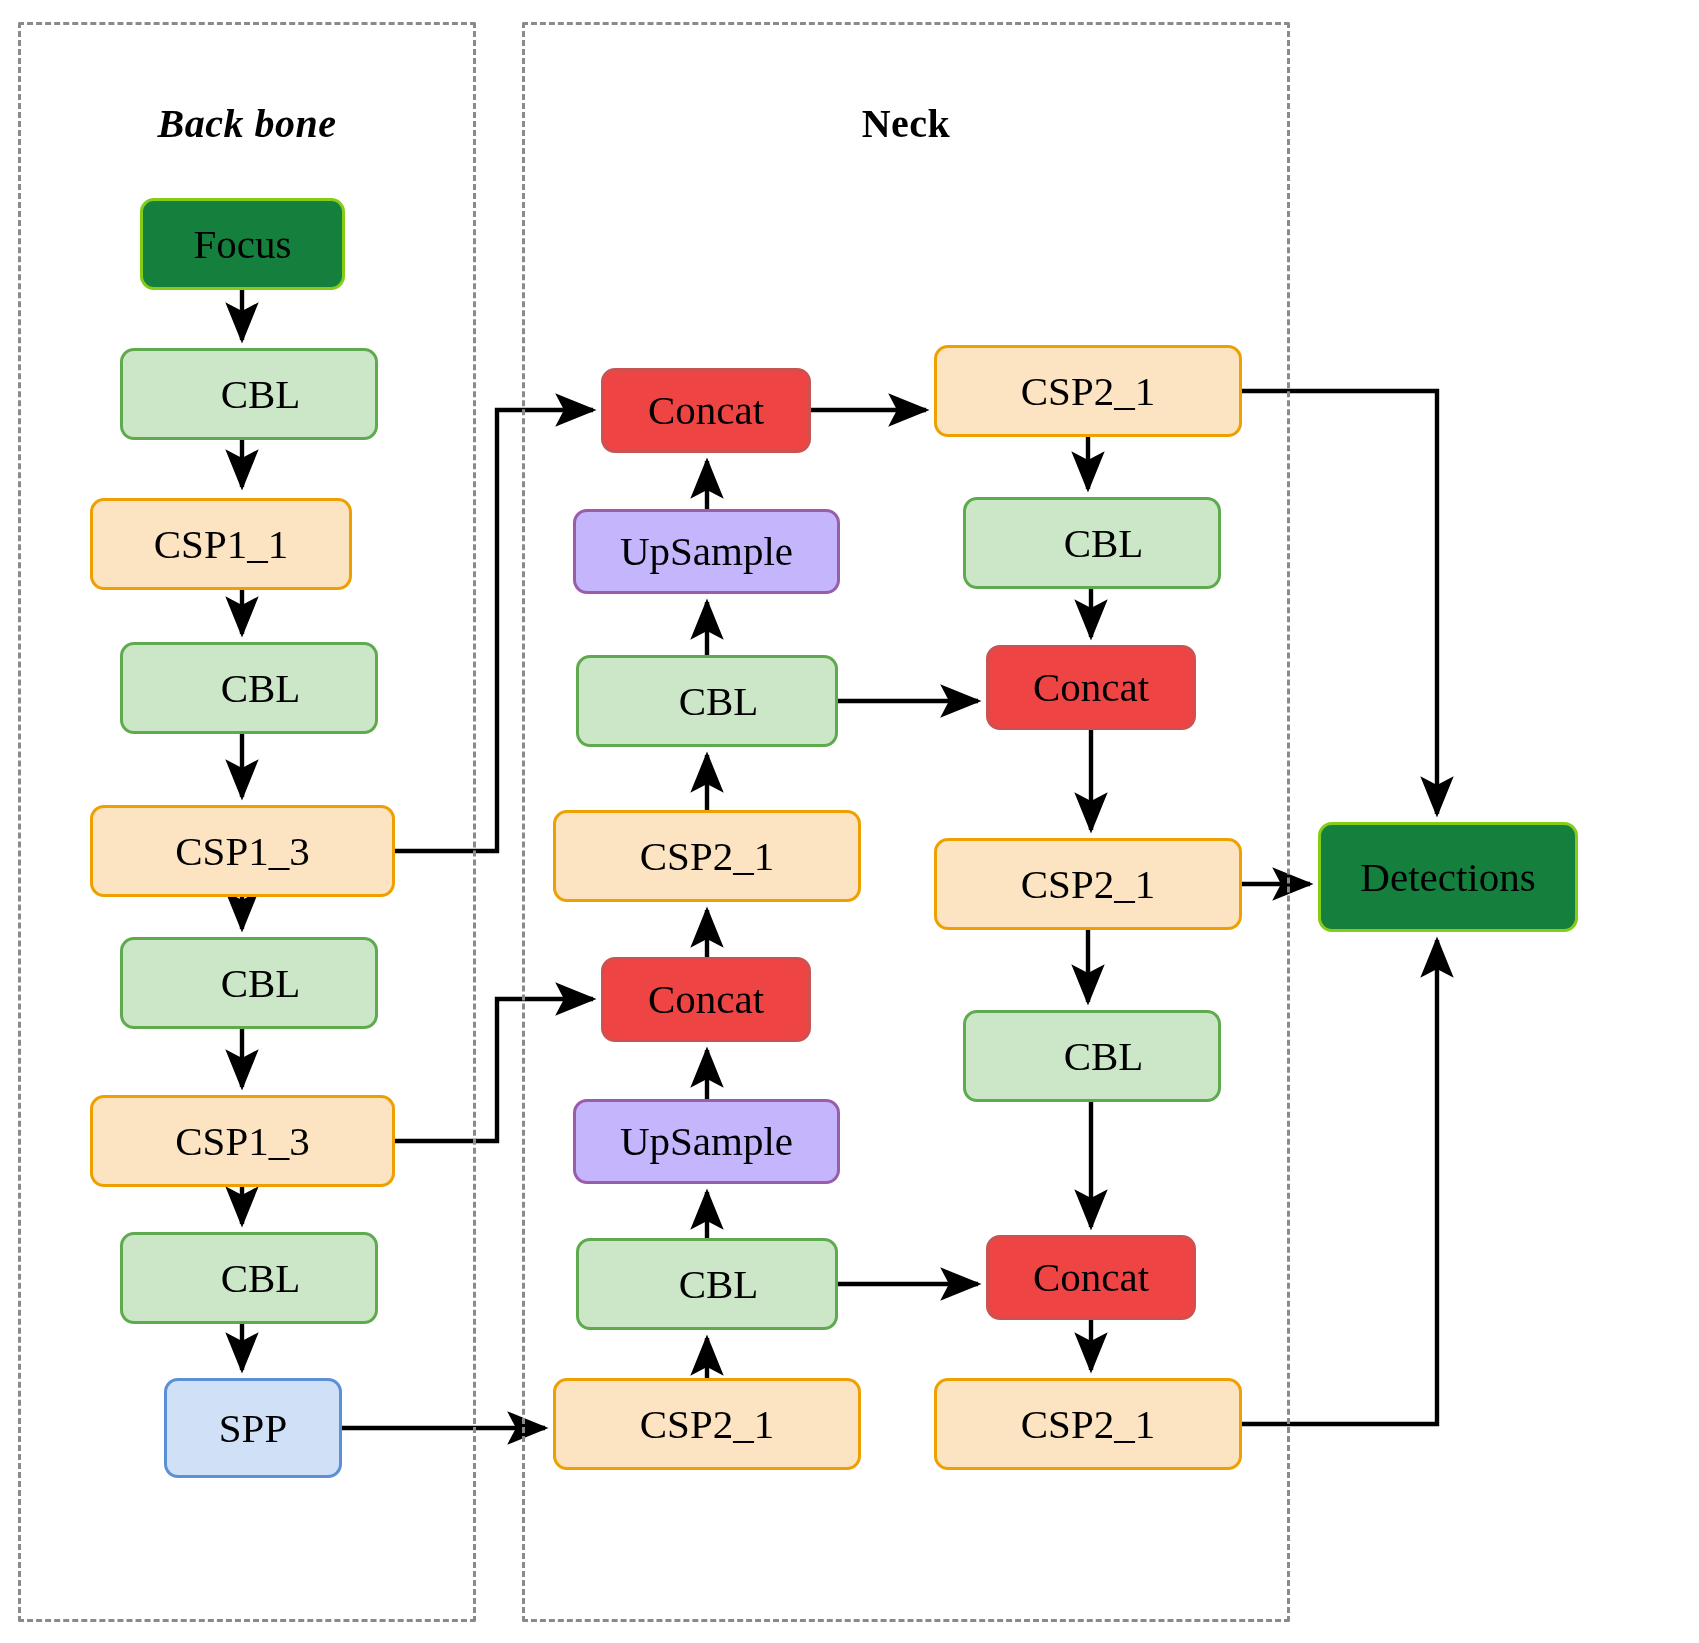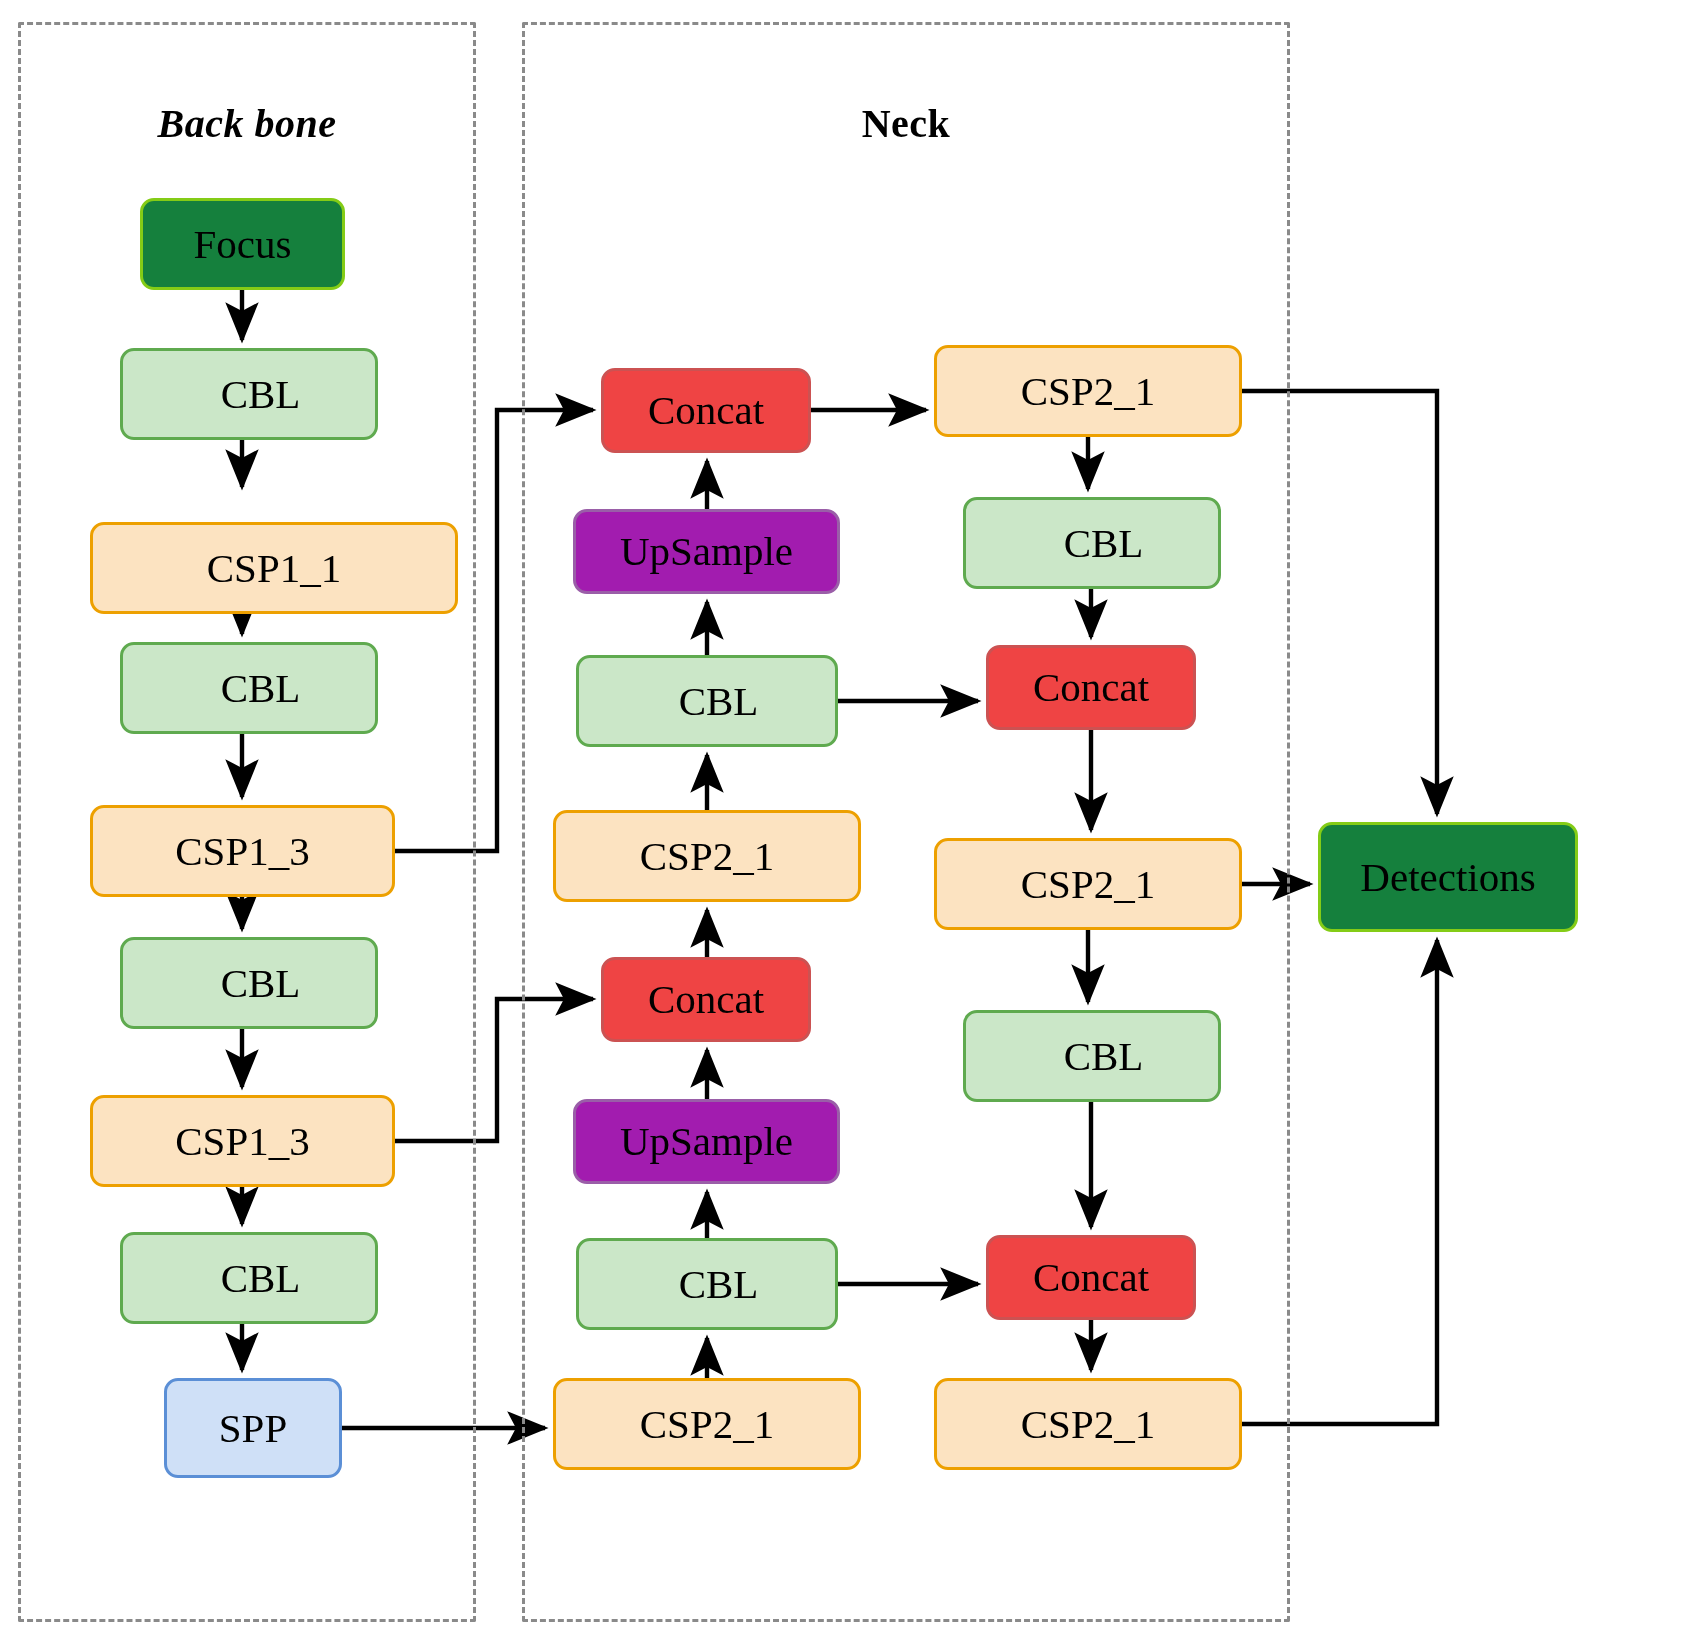--- a/index.html
+++ b/index.html
@@ -49,21 +49,21 @@
     font-family: "Liberation Serif", "DejaVu Serif", serif;
     font-size: 41px;
     color: #000000;
     line-height: 1;
     white-space: nowrap;
   }
   .node.n-plain  { background: #15803d; border: 3px solid #84cc16; }
   .node.n-cbl    { background: #cbe7c8; border: 3px solid #5faa4f; padding-left: 23px; }
   .node.n-csp    { background: #fce3c1; border: 3px solid #eda000; }
   .node.n-concat { background: #ef4444; border: 3px solid #cc5252; }
-  .node.n-up     { background: #a21caf; border: 3px solid #9a5ea8; }
+  .node.n-up     { background: #c4b5fd; border: 3px solid #9a5ea8; }
   .node.n-spp    { background: #cfe0f7; border: 3px solid #5b8fd6; }
 </style>
 </head>
 <body>
 
 <div id="diagram-root">
 
   <svg id="wires" viewBox="0 0 1699 1643" xmlns="http://www.w3.org/2000/svg">
     <defs>
       <marker id="ah" markerWidth="11" markerHeight="11" refX="8.6" refY="4" orient="auto" markerUnits="strokeWidth">
@@ -112,21 +112,21 @@
   </svg>
 
   <div class="group-frame" style="left:18px; top:22px; width:458px; height:1600px;"></div>
   <div class="group-title" style="left:18px; top:100px; width:458px;font-style:italic;">Back bone</div>
 
   <div class="group-frame" style="left:522px; top:22px; width:768px; height:1600px;"></div>
   <div class="group-title" style="left:522px; top:100px; width:768px;">Neck</div>
 
   <div class="node n-plain" style="left:140px; top:198px; width:205px; height:92px;">Focus</div>
   <div class="node n-cbl" style="left:120px; top:348px; width:258px; height:92px;">CBL</div>
-  <div class="node n-csp" style="left:90px; top:522px; width:368px; height:92px;">CSP1_1</div>
+  <div class="node n-csp" style="left:90px; top:498px; width:262px; height:92px;">CSP1_1</div>
   <div class="node n-cbl" style="left:120px; top:642px; width:258px; height:92px;">CBL</div>
   <div class="node n-csp" style="left:90px; top:805px; width:305px; height:92px;">CSP1_3</div>
   <div class="node n-cbl" style="left:120px; top:937px; width:258px; height:92px;">CBL</div>
   <div class="node n-csp" style="left:90px; top:1095px; width:305px; height:92px;">CSP1_3</div>
   <div class="node n-cbl" style="left:120px; top:1232px; width:258px; height:92px;">CBL</div>
   <div class="node n-spp" style="left:164px; top:1378px; width:178px; height:100px;">SPP</div>
 
   <div class="node n-concat" style="left:601px; top:368px; width:210px; height:85px;">Concat</div>
   <div class="node n-up" style="left:573px; top:509px; width:267px; height:85px;">UpSample</div>
   <div class="node n-cbl" style="left:576px; top:655px; width:262px; height:92px;">CBL</div>

